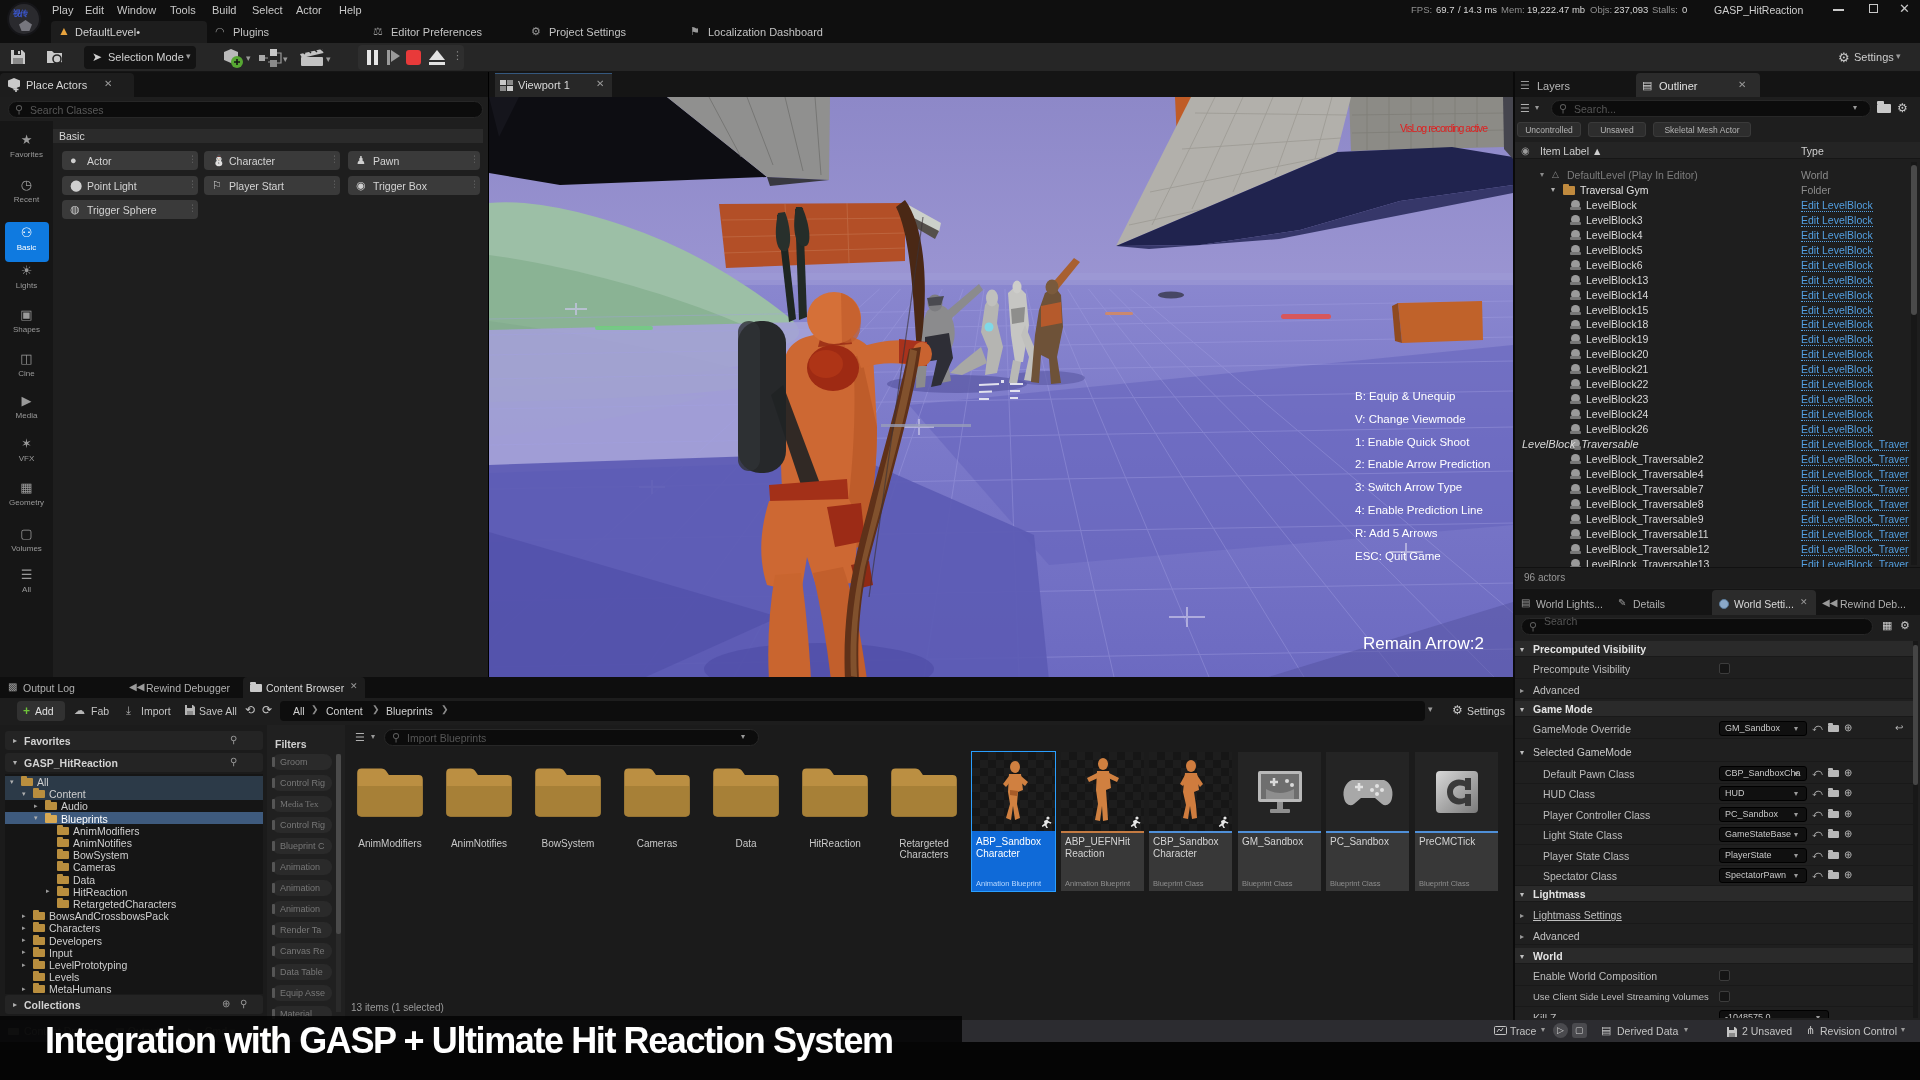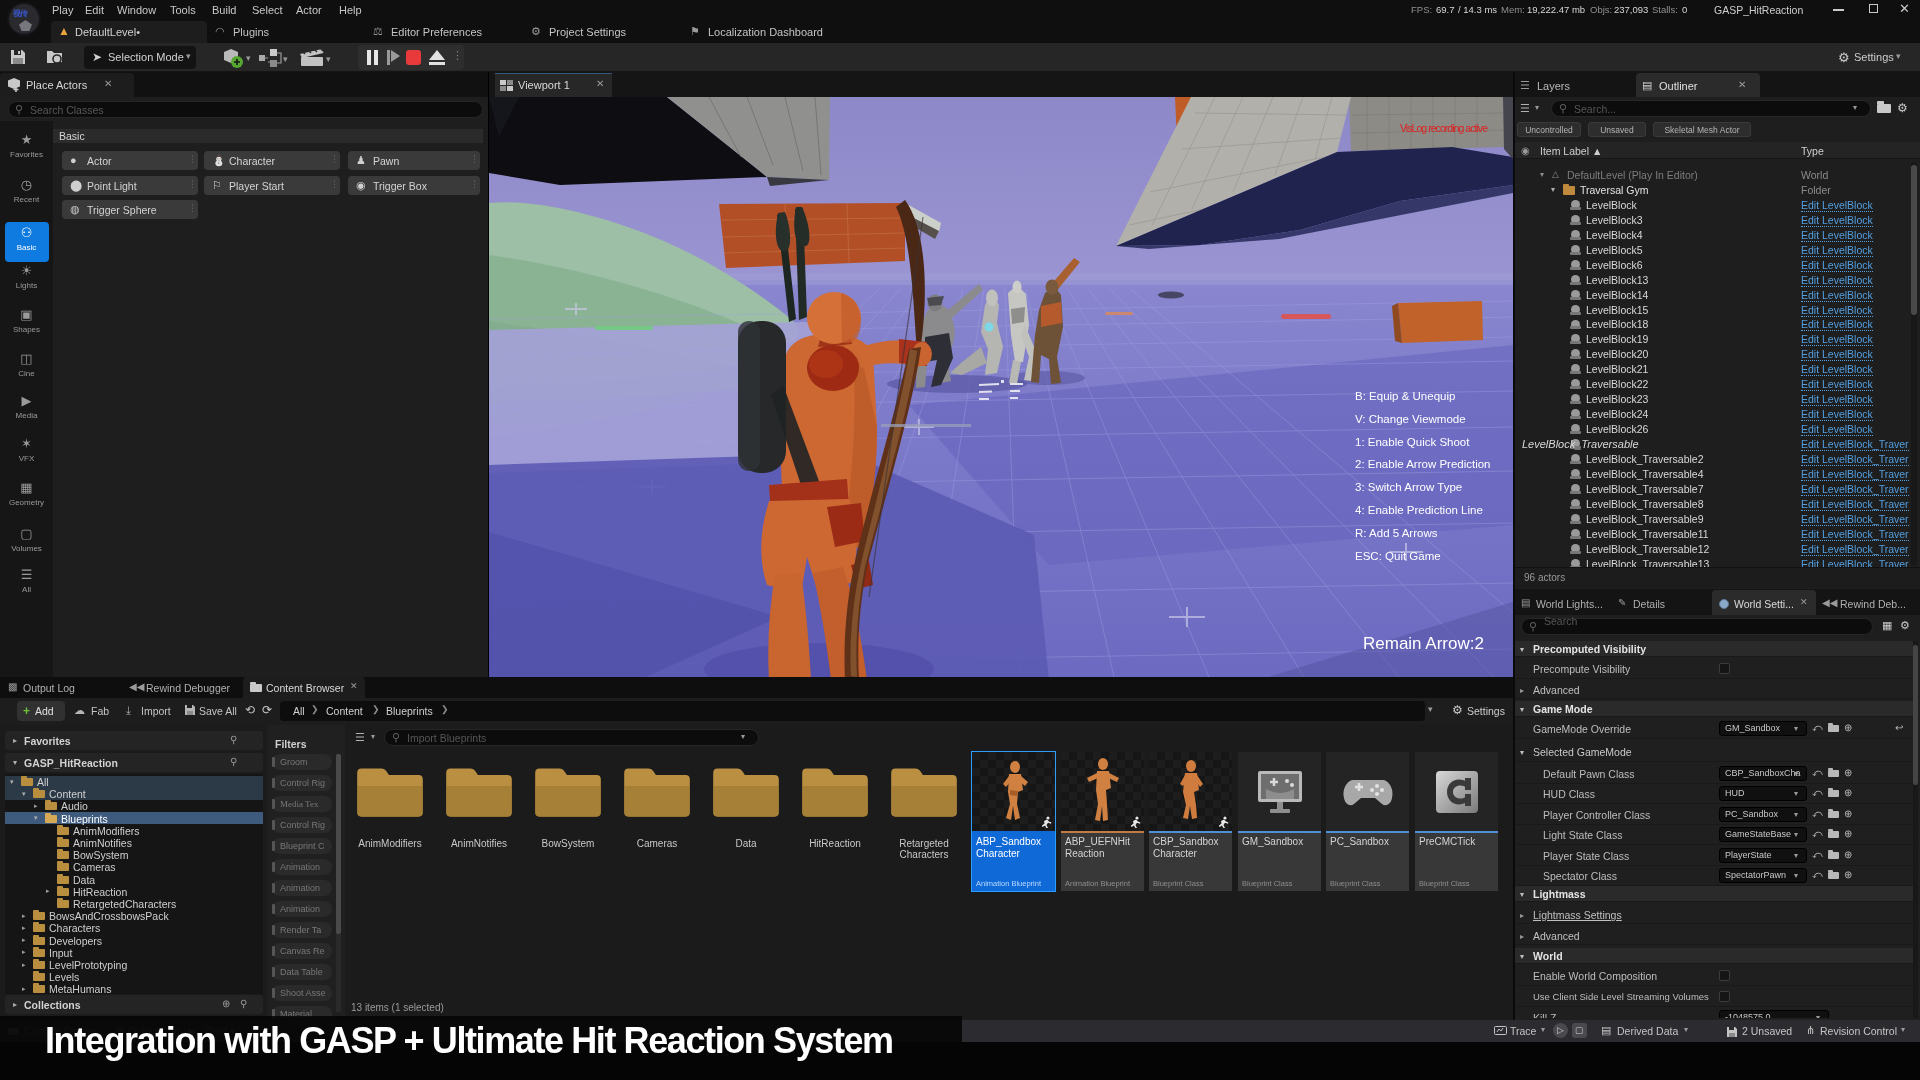--- a/index.html
+++ b/index.html
@@ -780,21 +780,21 @@
 <div class="ab" style="left:272px;top:925px;width:2.5px;height:10px;background:#555;border-radius:1px;"></div>
 <div class="ab" style="left:272px;top:943px;width:60px;height:16px;background:#2a2a2a;border-radius:8px;overflow:hidden;">
     <div class="txt" style="left:8px;top:3px;font-size:9px;color:#787878;">Canvas Re</div>
   </div>
 <div class="ab" style="left:272px;top:946px;width:2.5px;height:10px;background:#555;border-radius:1px;"></div>
 <div class="ab" style="left:272px;top:964px;width:60px;height:16px;background:#2a2a2a;border-radius:8px;overflow:hidden;">
     <div class="txt" style="left:8px;top:3px;font-size:9px;color:#787878;">Data Table</div>
   </div>
 <div class="ab" style="left:272px;top:967px;width:2.5px;height:10px;background:#555;border-radius:1px;"></div>
 <div class="ab" style="left:272px;top:985px;width:60px;height:16px;background:#2a2a2a;border-radius:8px;overflow:hidden;">
-    <div class="txt" style="left:8px;top:3px;font-size:9px;color:#787878;">Shoot Asse</div>
+    <div class="txt" style="left:8px;top:3px;font-size:9px;color:#787878;">Equip Asse</div>
   </div>
 <div class="ab" style="left:272px;top:988px;width:2.5px;height:10px;background:#555;border-radius:1px;"></div>
 <div class="ab" style="left:272px;top:1006px;width:60px;height:16px;background:#2a2a2a;border-radius:8px;overflow:hidden;">
     <div class="txt" style="left:8px;top:3px;font-size:9px;color:#787878;">Material</div>
   </div>
 <div class="ab" style="left:272px;top:1009px;width:2.5px;height:10px;background:#555;border-radius:1px;"></div>
 <div class="ab" style="left:336px;top:754px;width:5px;height:258px;background:#2a2a2a;"></div>
 <div class="ab" style="left:336px;top:754px;width:5px;height:180px;background:#4a4a4a;border-radius:2px;"></div>
 <div class="ab" style="left:346px;top:725px;width:1167px;height:295px;background:#1b1b1b;"></div>
 <div class="txt" style="left:355px;top:731px;font-size:11px;color:#b0b0b0;">☰</div>

